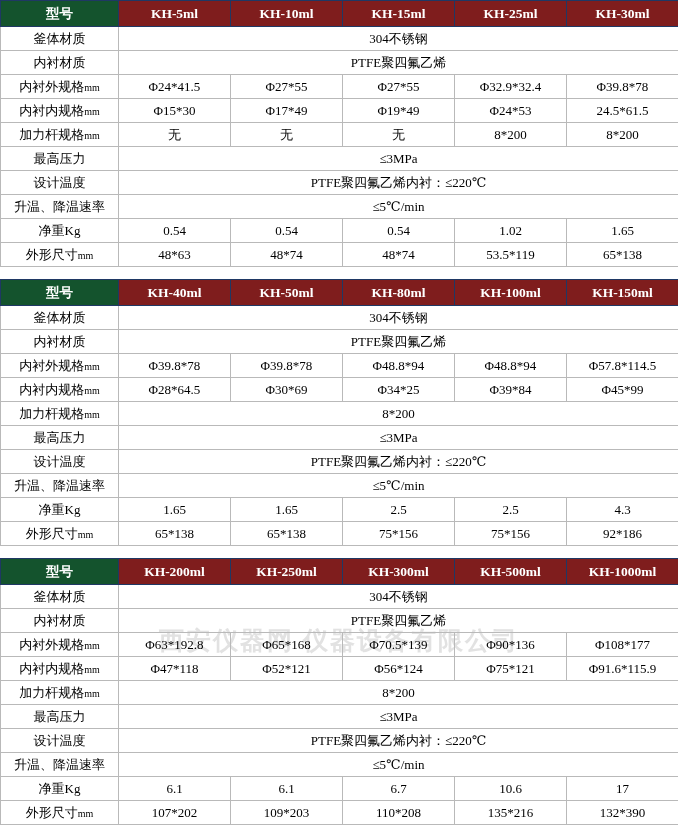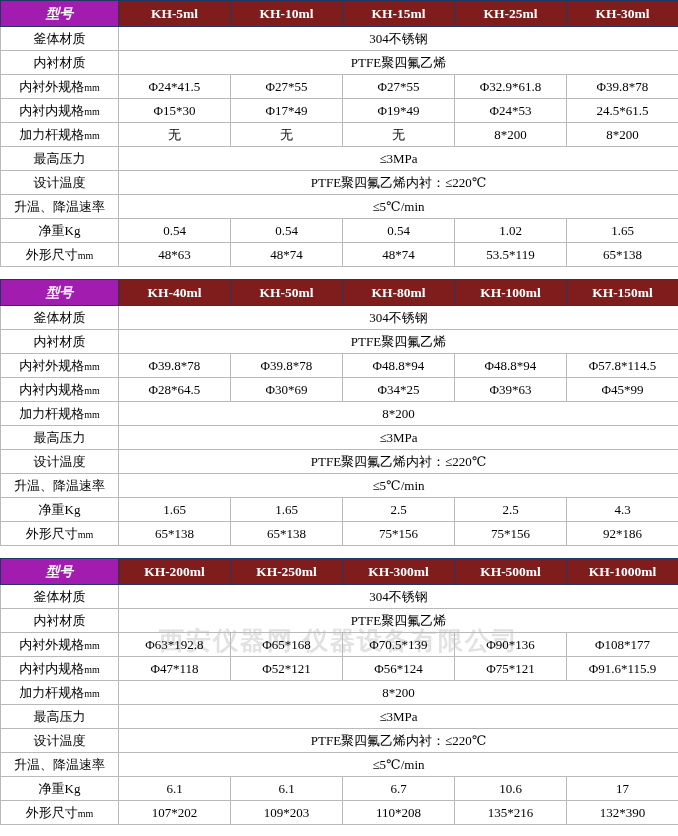--- a/index.html
+++ b/index.html
@@ -51,22 +51,21 @@
   
   table.spec tr.head td {
     background: #7f1d1d;
     color: #ffffff;
     font-weight: bold;
     font-size: 13.5px;
     border: 1px solid #1f3864;
     height: 25px;
   }
   table.spec tr.head td.rowlabel {
-    background: #a21caf;
-    font-style: italic;
+    background: #14532d;
   }
   td.rowlabel {
     background: #f2f2f2;
     font-size: 13.5px;
     white-space: nowrap;
   }
   td.rowlabel .unit {
     font-size: 10px;
   }
   .gapper {
@@ -108,21 +107,21 @@
       </tr>
       <tr>
         <td class="rowlabel">内衬材质</td>
         <td colspan="5">PTFE聚四氟乙烯</td>
       </tr>
       <tr>
         <td class="rowlabel"><span>内衬外规格</span><span class="unit">mm</span></td>
         <td>Φ24*41.5</td>
         <td>Φ27*55</td>
         <td>Φ27*55</td>
-        <td>Φ32.9*61.8</td>
+        <td>Φ32.9*32.4</td>
         <td>Φ39.8*78</td>
       </tr>
       <tr>
         <td class="rowlabel"><span>内衬内规格</span><span class="unit">mm</span></td>
         <td>Φ15*30</td>
         <td>Φ17*49</td>
         <td>Φ19*49</td>
         <td>Φ24*53</td>
         <td>24.5*61.5</td>
       </tr>
@@ -199,21 +198,21 @@
         <td>Φ39.8*78</td>
         <td>Φ48.8*94</td>
         <td>Φ48.8*94</td>
         <td>Φ57.8*114.5</td>
       </tr>
       <tr>
         <td class="rowlabel"><span>内衬内规格</span><span class="unit">mm</span></td>
         <td>Φ28*64.5</td>
         <td>Φ30*69</td>
         <td>Φ34*25</td>
-        <td>Φ39*63</td>
+        <td>Φ39*84</td>
         <td>Φ45*99</td>
       </tr>
       <tr>
         <td class="rowlabel"><span>加力杆规格</span><span class="unit">mm</span></td>
         <td colspan="5">8*200</td>
       </tr>
       <tr>
         <td class="rowlabel">最高压力</td>
         <td colspan="5">≤3MPa</td>
       </tr>

